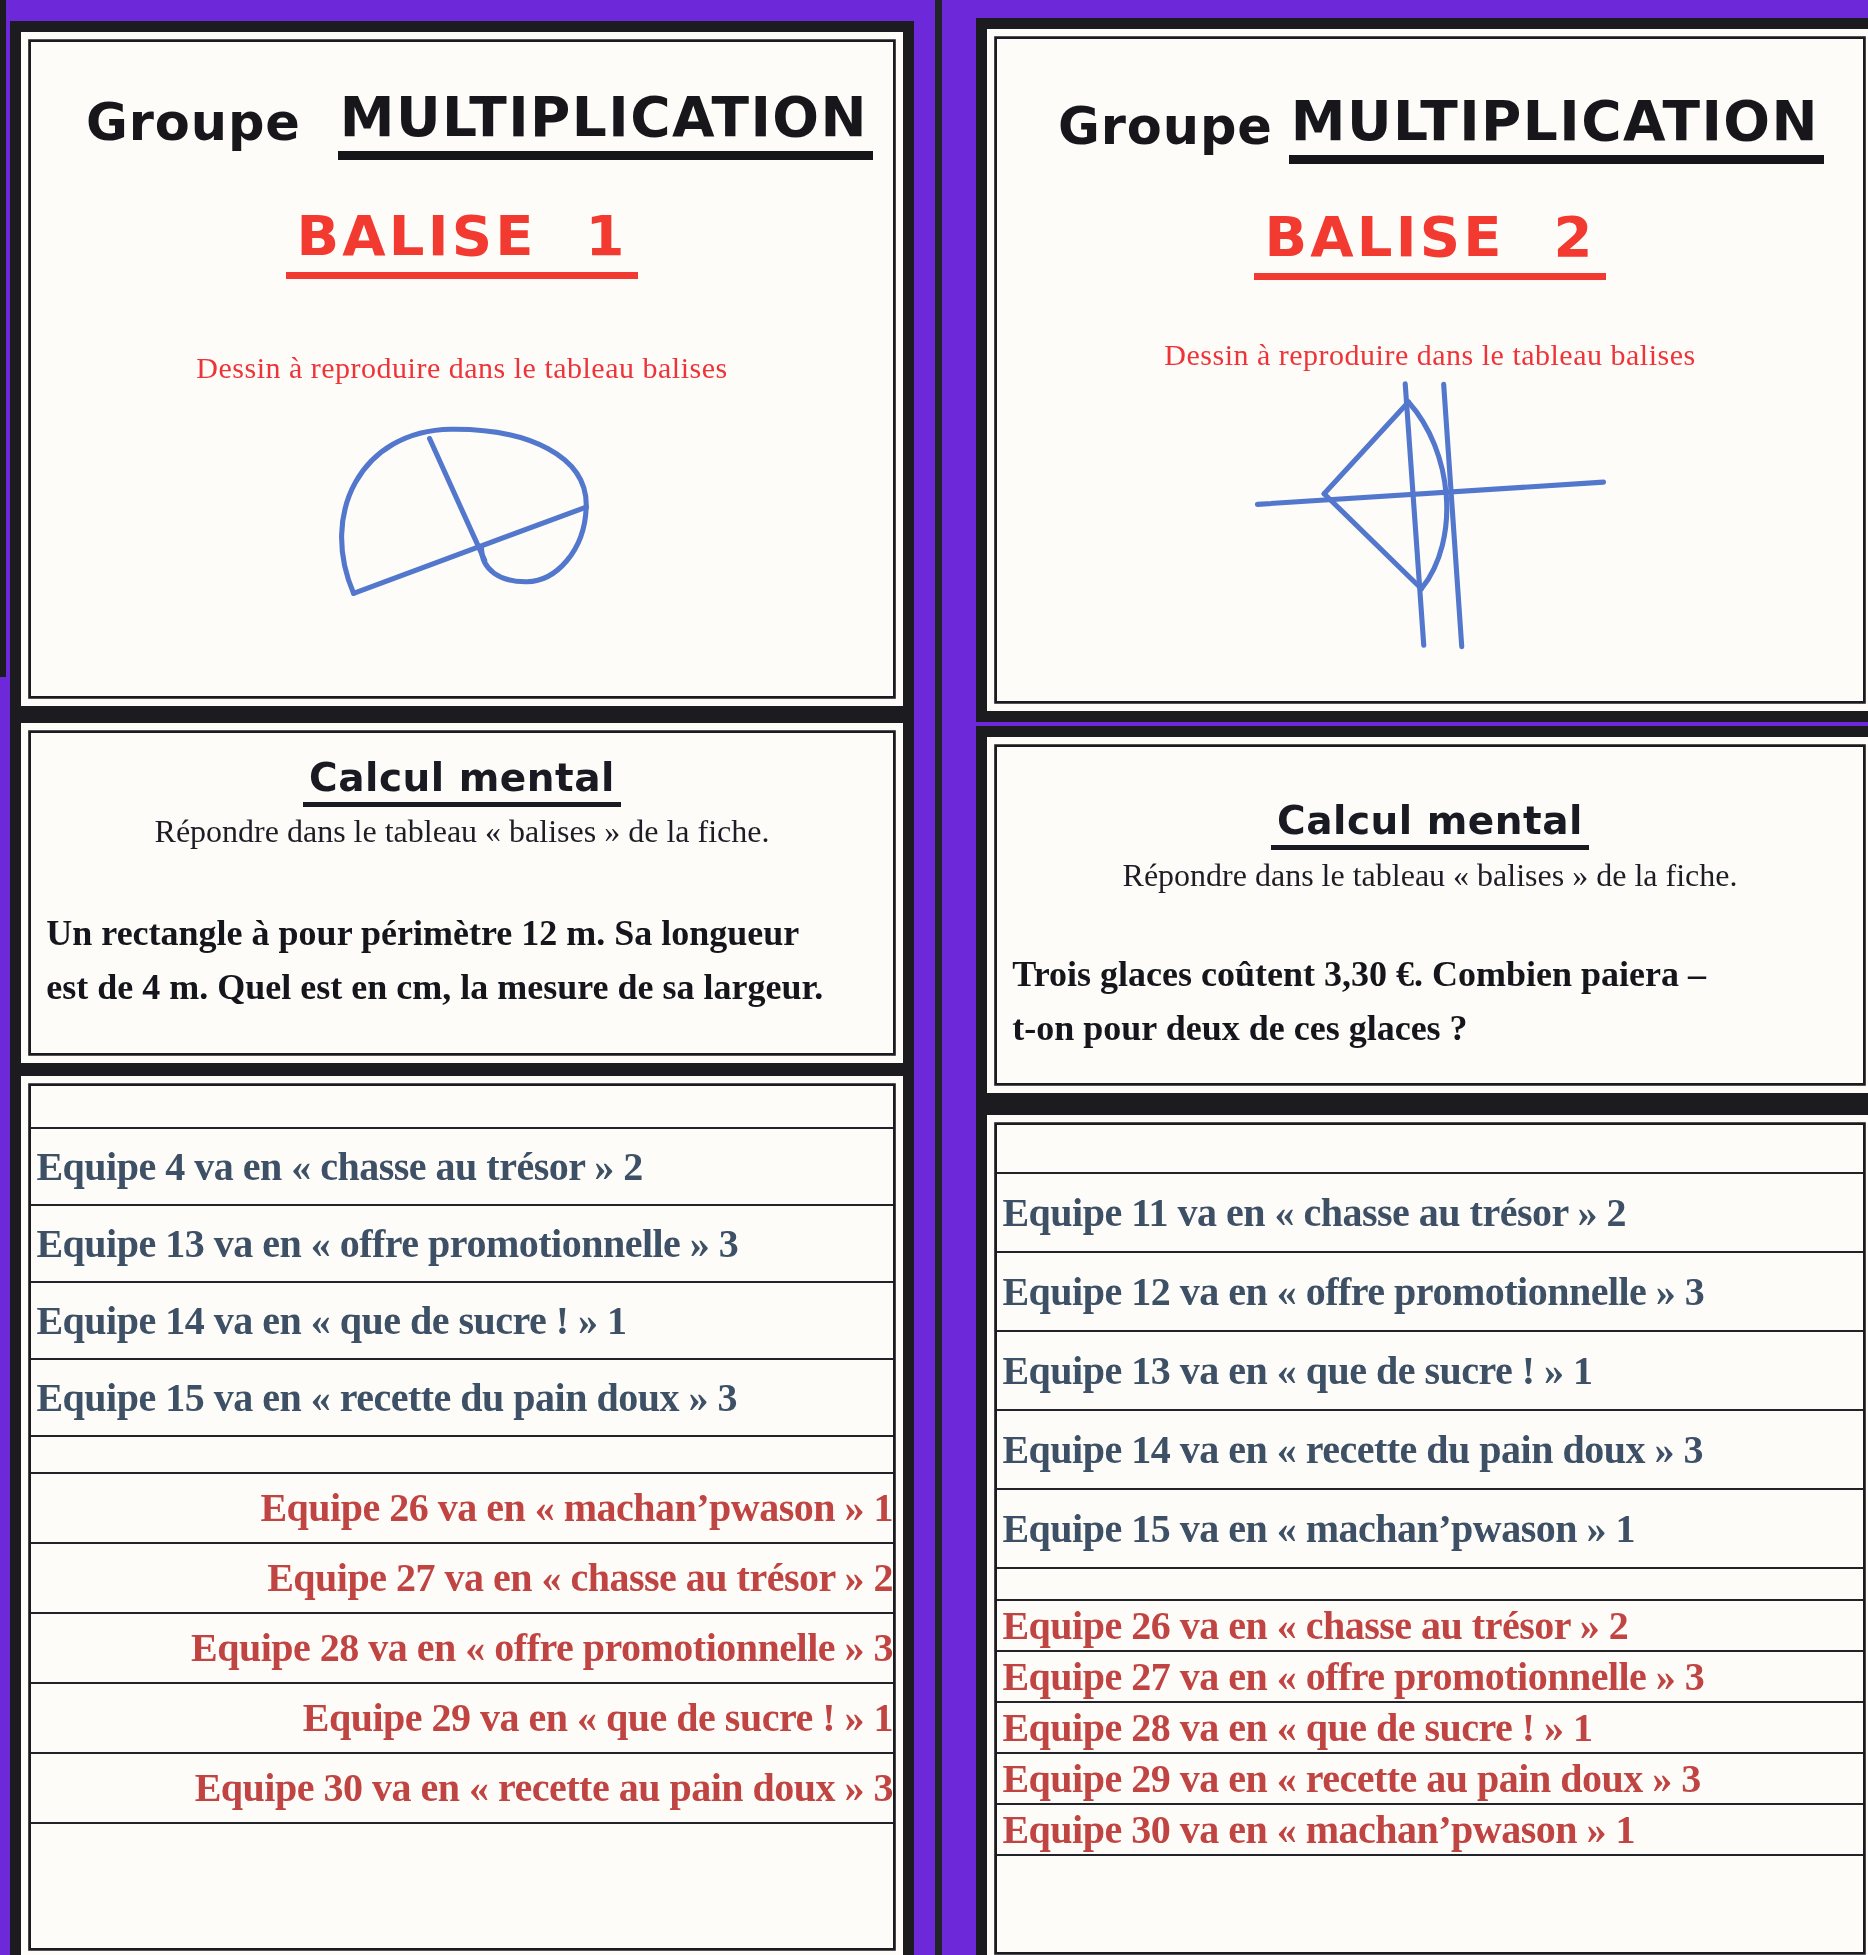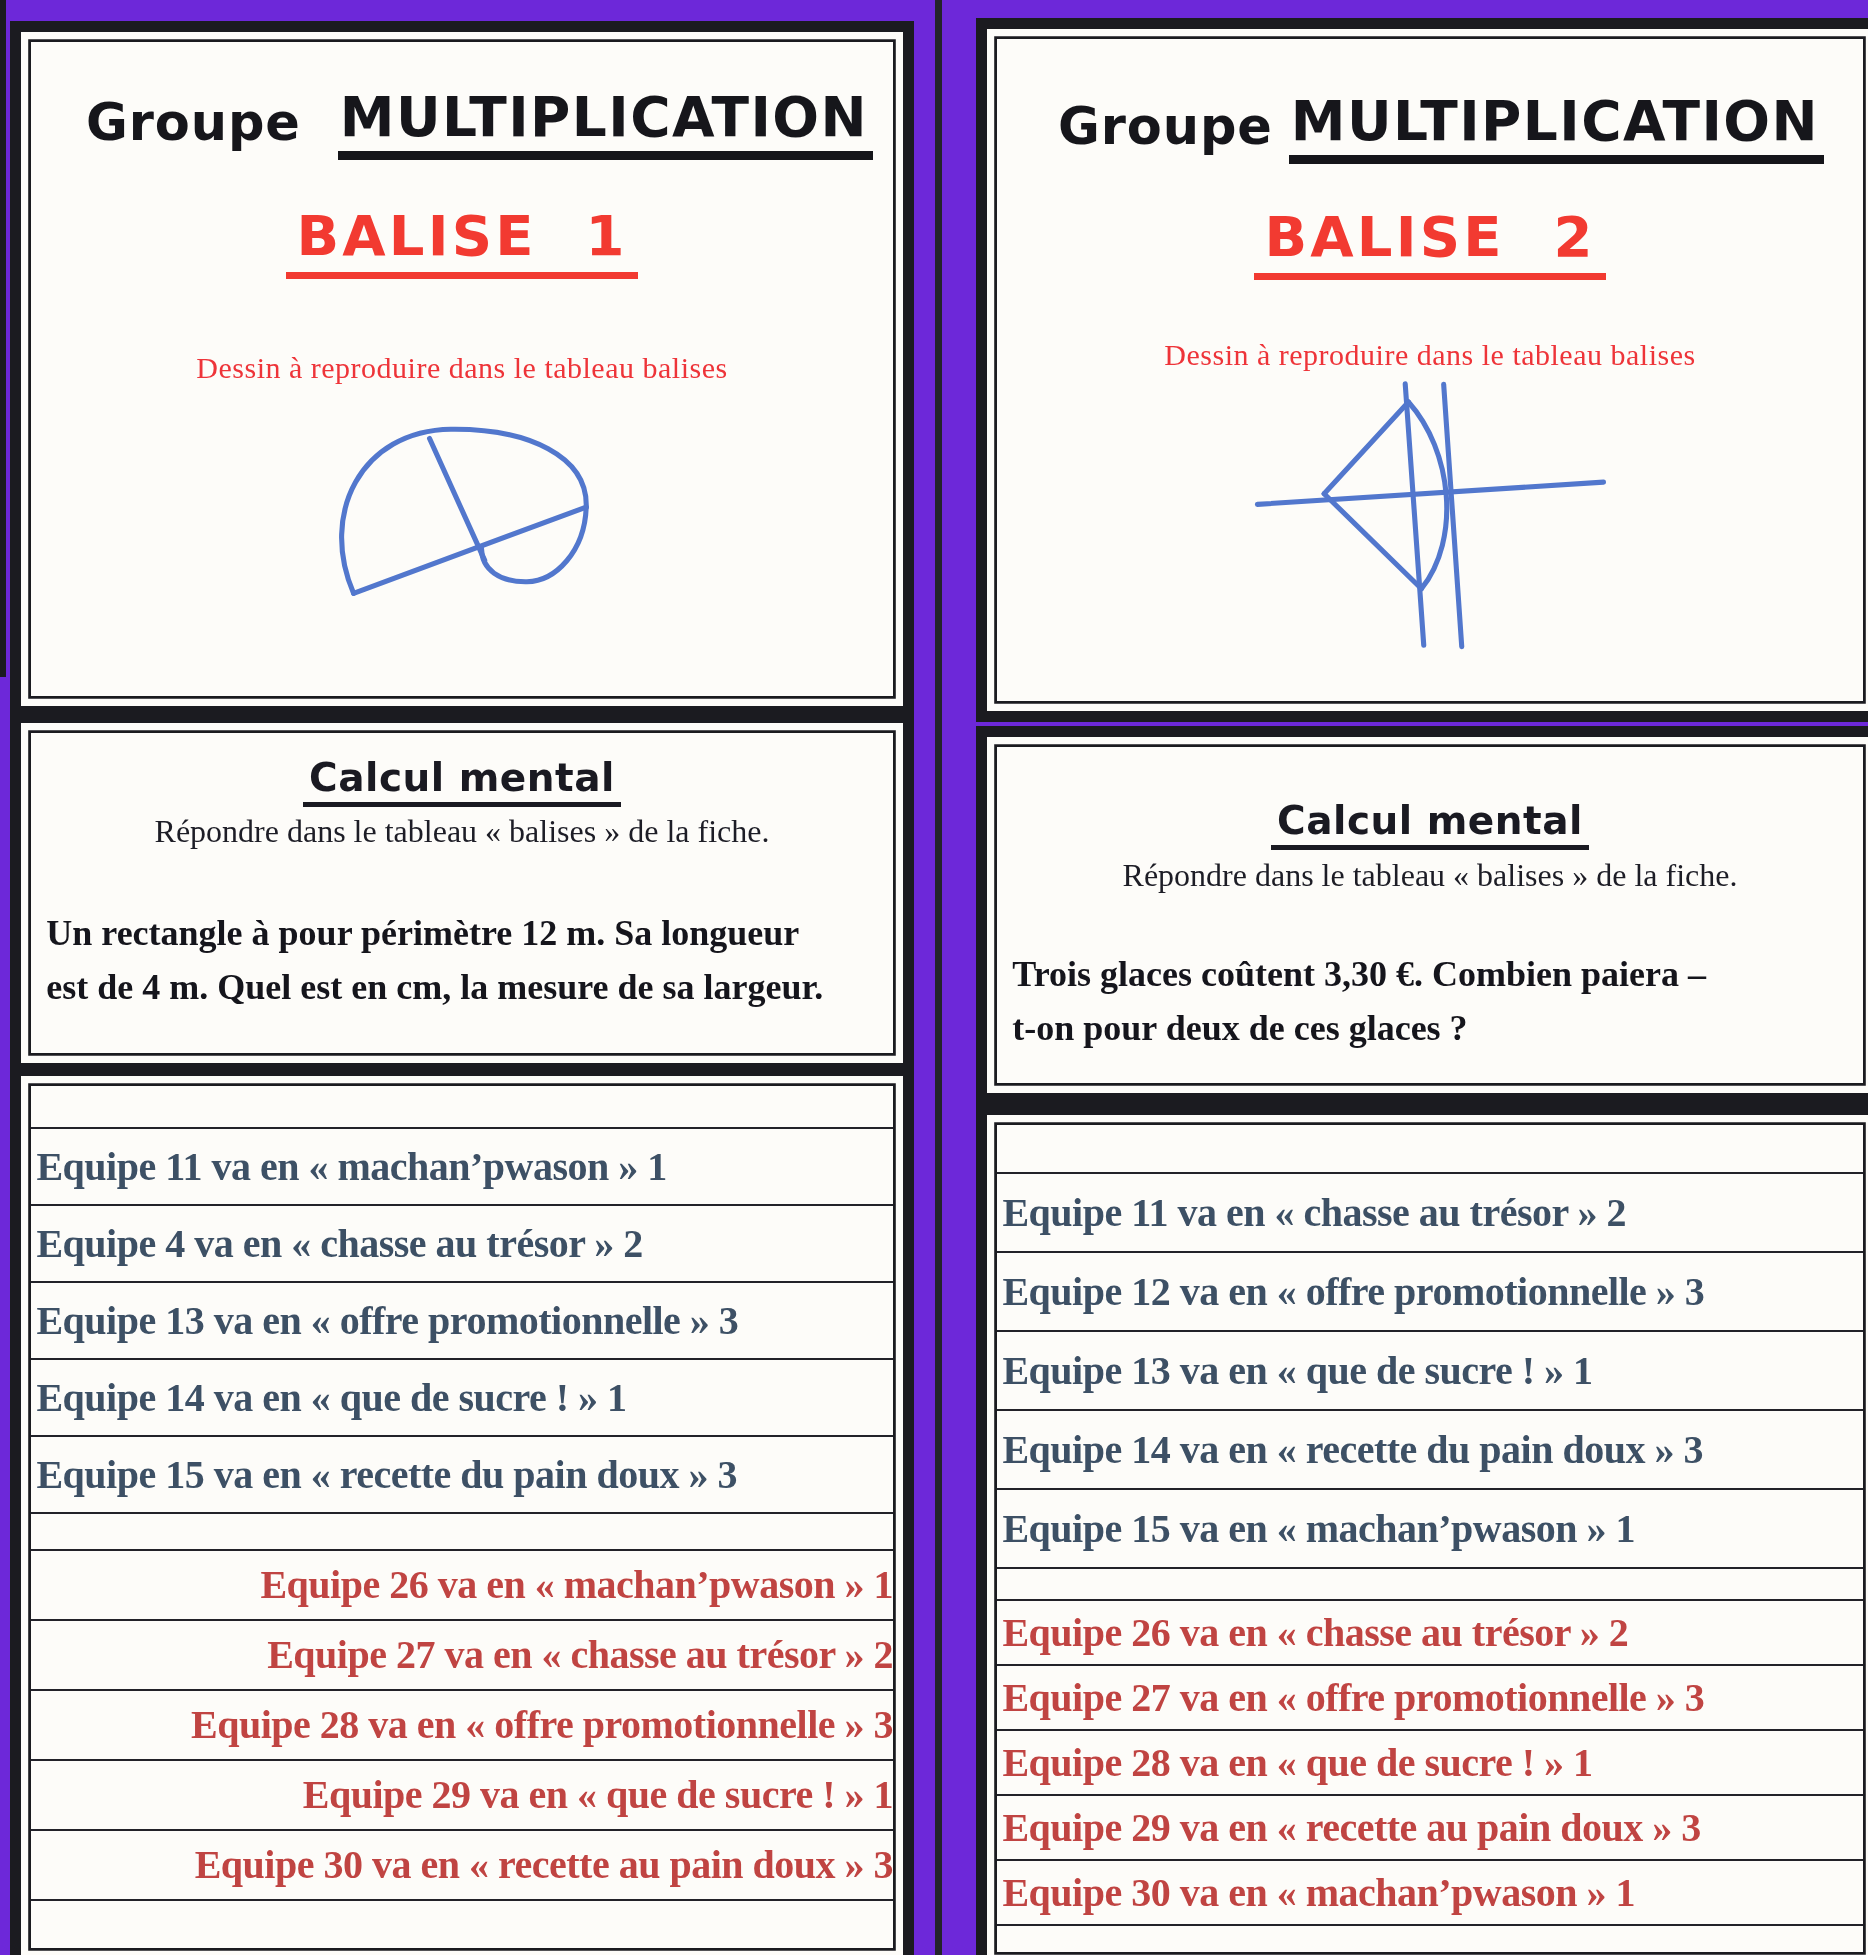--- a/index.html
+++ b/index.html
@@ -93,21 +93,21 @@
   .sp-last{flex:1;}
 
   .p1 .sp-top{height:41px;}
   .p1 .row.blue{height:77px;}
   .p1 .sp-mid{height:37px;}
   .p1 .row.red{height:70px;justify-content:flex-end;}
 
   .p2 .sp-top{height:47px;}
   .p2 .row.blue{height:79px;}
   .p2 .sp-mid{height:32px;}
-  .p2 .row.red{height:65px;}
+  .p2 .row.red{height:51px;}
 </style>
 </head>
 <body>
 
 <div class="page">
 
   <div class="edge-sliver" style="left:0;top:0;width:5.9px;height:677px;"></div>
   <div class="edge-sliver" style="left:1864px;top:68px;width:4.5px;height:451px;"></div>
   <div class="divider"></div>
 
@@ -133,23 +133,20 @@
         <div class="cm-title"><span>Calcul mental</span></div>
         <div class="cm-instruction">Répondre dans le tableau « balises » de la fiche.</div>
         <div class="cm-problem">Un rectangle à pour périmètre 12 m. Sa longueur
 est de 4 m. Quel est en cm, la mesure de sa largeur.</div>
       </div>
     </div>
 
     <div class="dbox boxC">
       <div class="table">
         <div class="row sp-top"></div>
-        <div class="row lined blue">
-            <span>Equipe 11 va en « machan’pwason » 1</span>
-          </div>
         <div class="row lined blue">
             <span>Equipe 4 va en « chasse au trésor » 2</span>
           </div>
         <div class="row lined blue">
             <span>Equipe 13 va en « offre promotionnelle » 3</span>
           </div>
         <div class="row lined blue">
             <span>Equipe 14 va en « que de sucre ! » 1</span>
           </div>
         <div class="row lined blue">

